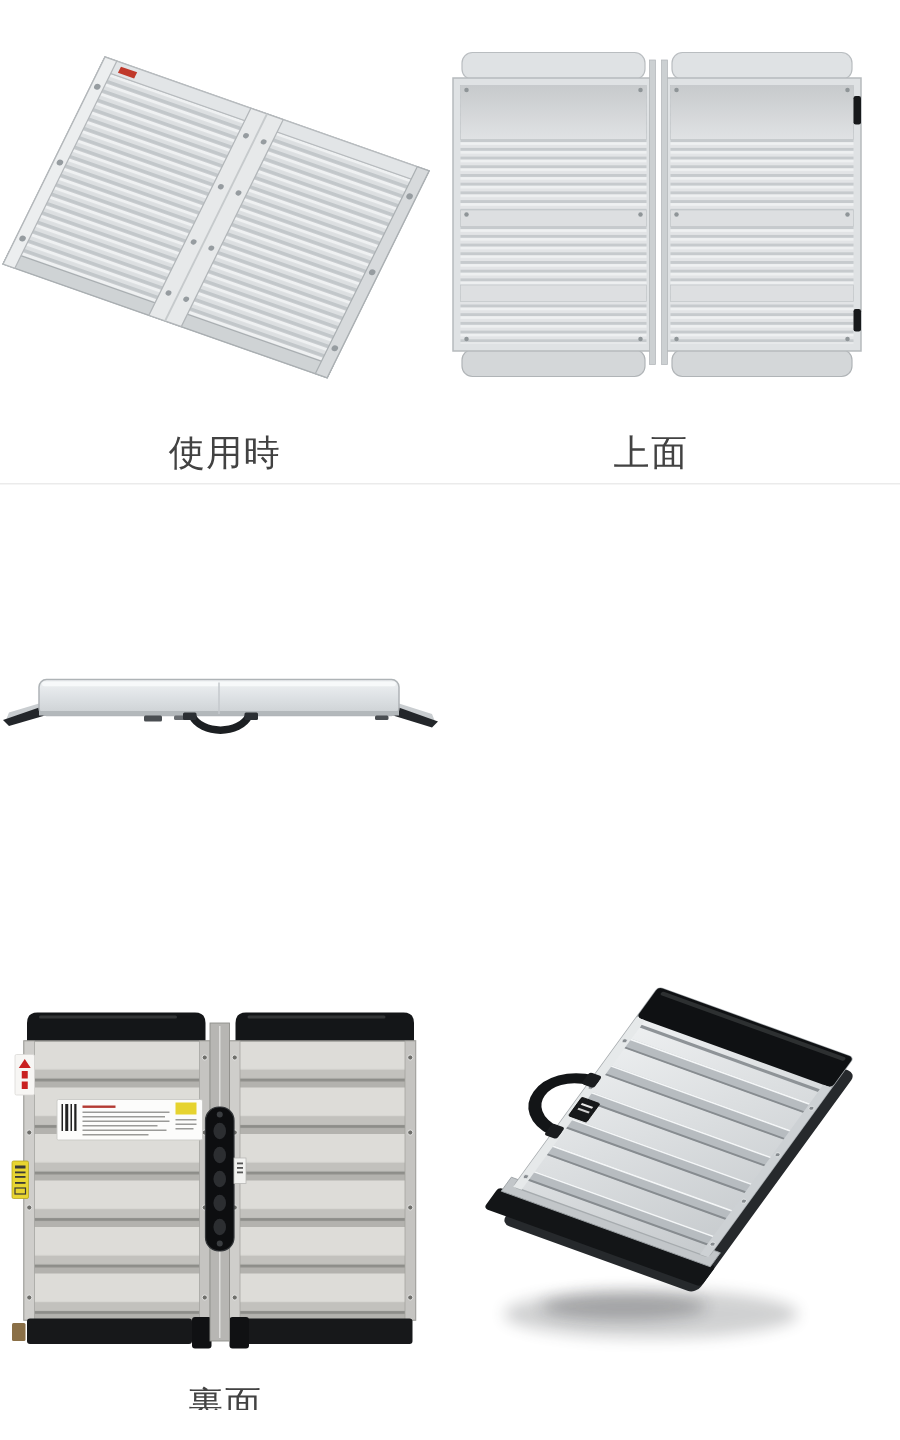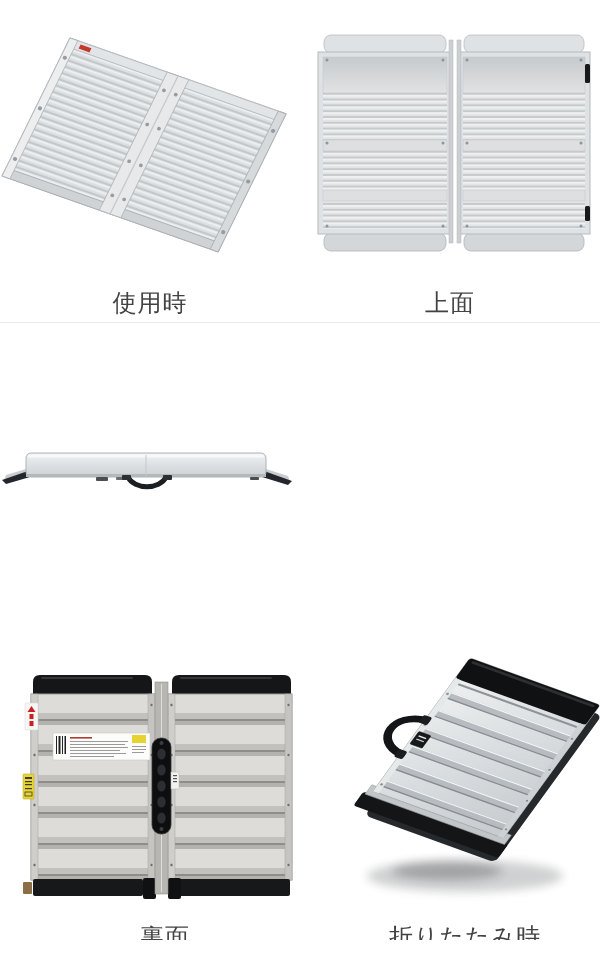--- a/index.html
+++ b/index.html
@@ -4,22 +4,22 @@
 <style>
   html,body{margin:0;padding:0;background:#fff;}
   .canvas{position:relative;width:600px;height:940px;background:#ffffff;overflow:hidden;
           font-family:"Liberation Sans","DejaVu Sans",sans-serif;}
   figure{margin:0;position:absolute;width:300px;}
   figure svg{position:absolute;left:0;top:0;display:block;}
   figcaption{position:absolute;left:0;width:100%;text-align:center;
              font-size:24px;line-height:30px;color:#424242;letter-spacing:1px;}
   .cell-r1{top:0;height:323px;}
   .cell-r2{top:323px;height:327px;}
-  .cell-r3{top:650px;height:310px;margin-left:15px;}
-  .col-l{left:0;} .col-r{left:300px;}
+  .cell-r3{top:650px;height:310px;}
+  .col-l{left:0;} .col-r{left:284px;}
   .cap-r1{top:288px;} .cap-r2{top:281px;} .cap-r3{top:272px;}
   .divider{position:absolute;left:0;top:322px;width:600px;height:1px;background:#ebebeb;}
 </style>
 </head>
 <body>
 
 <div class="canvas">
 
   <figure class="cell-r1 col-l">
     <svg width="300" height="285" viewBox="0 0 300 285">
@@ -328,16 +328,15 @@
           <rect x="-4" y="75" width="9" height="10" rx="2" fill="#1b1d1f"></rect>
           <rect x="-4" y="119" width="9" height="10" rx="2" fill="#1b1d1f"></rect>
         </g>
         <g>
           <rect x="2" y="94" width="13" height="16" rx="1" fill="#17191b" stroke="#000" stroke-width="0.5"></rect>
           <rect x="4.5" y="98" width="8" height="1.5" fill="#e8e8e8"></rect>
           <rect x="4.5" y="102" width="8" height="1.5" fill="#cfcfcf"></rect>
         </g>
       </g>
     </svg>
-    <figcaption class="cap-r3">折りたたみ時</figcaption>
   </figure>
 
 </div>
 
 </body></html>

